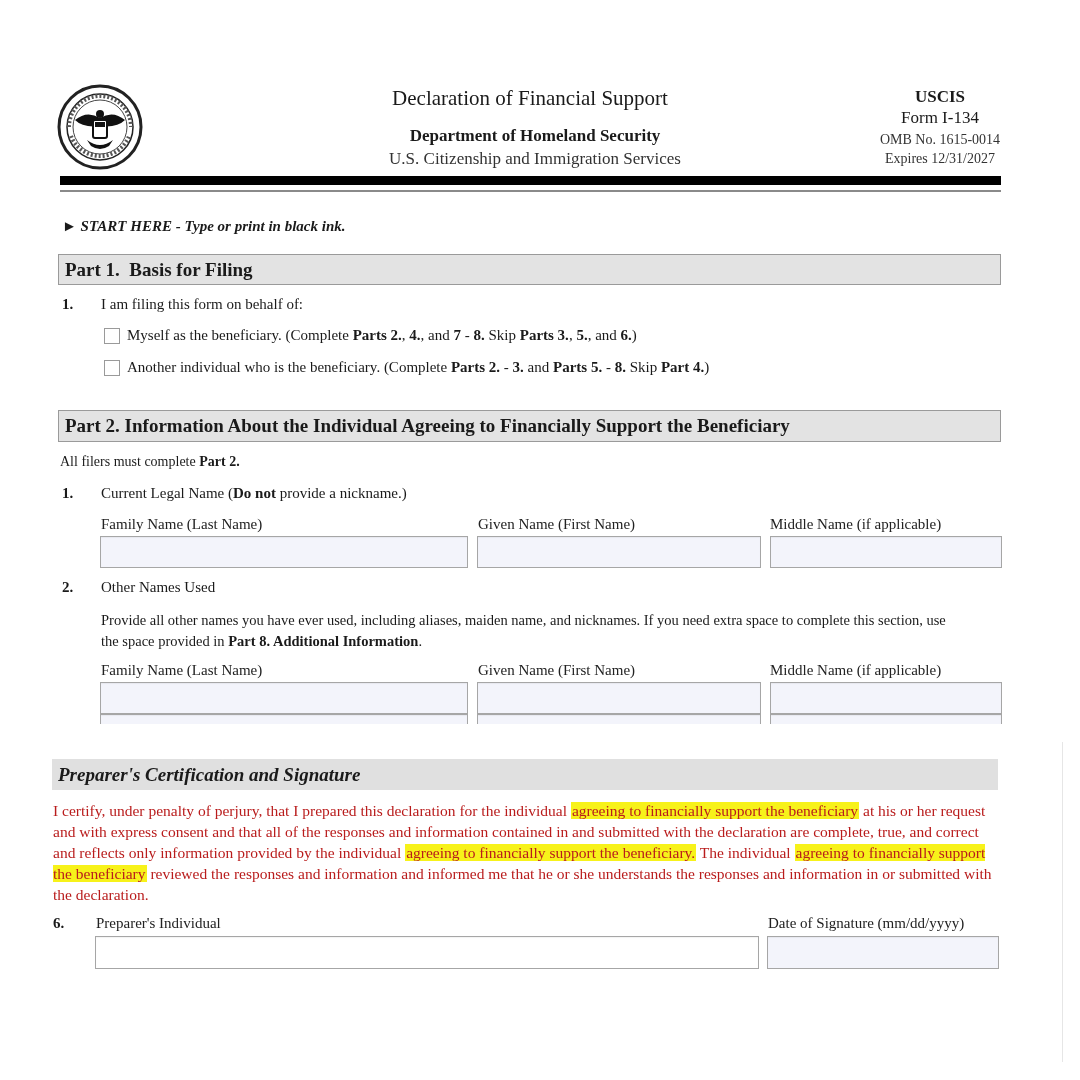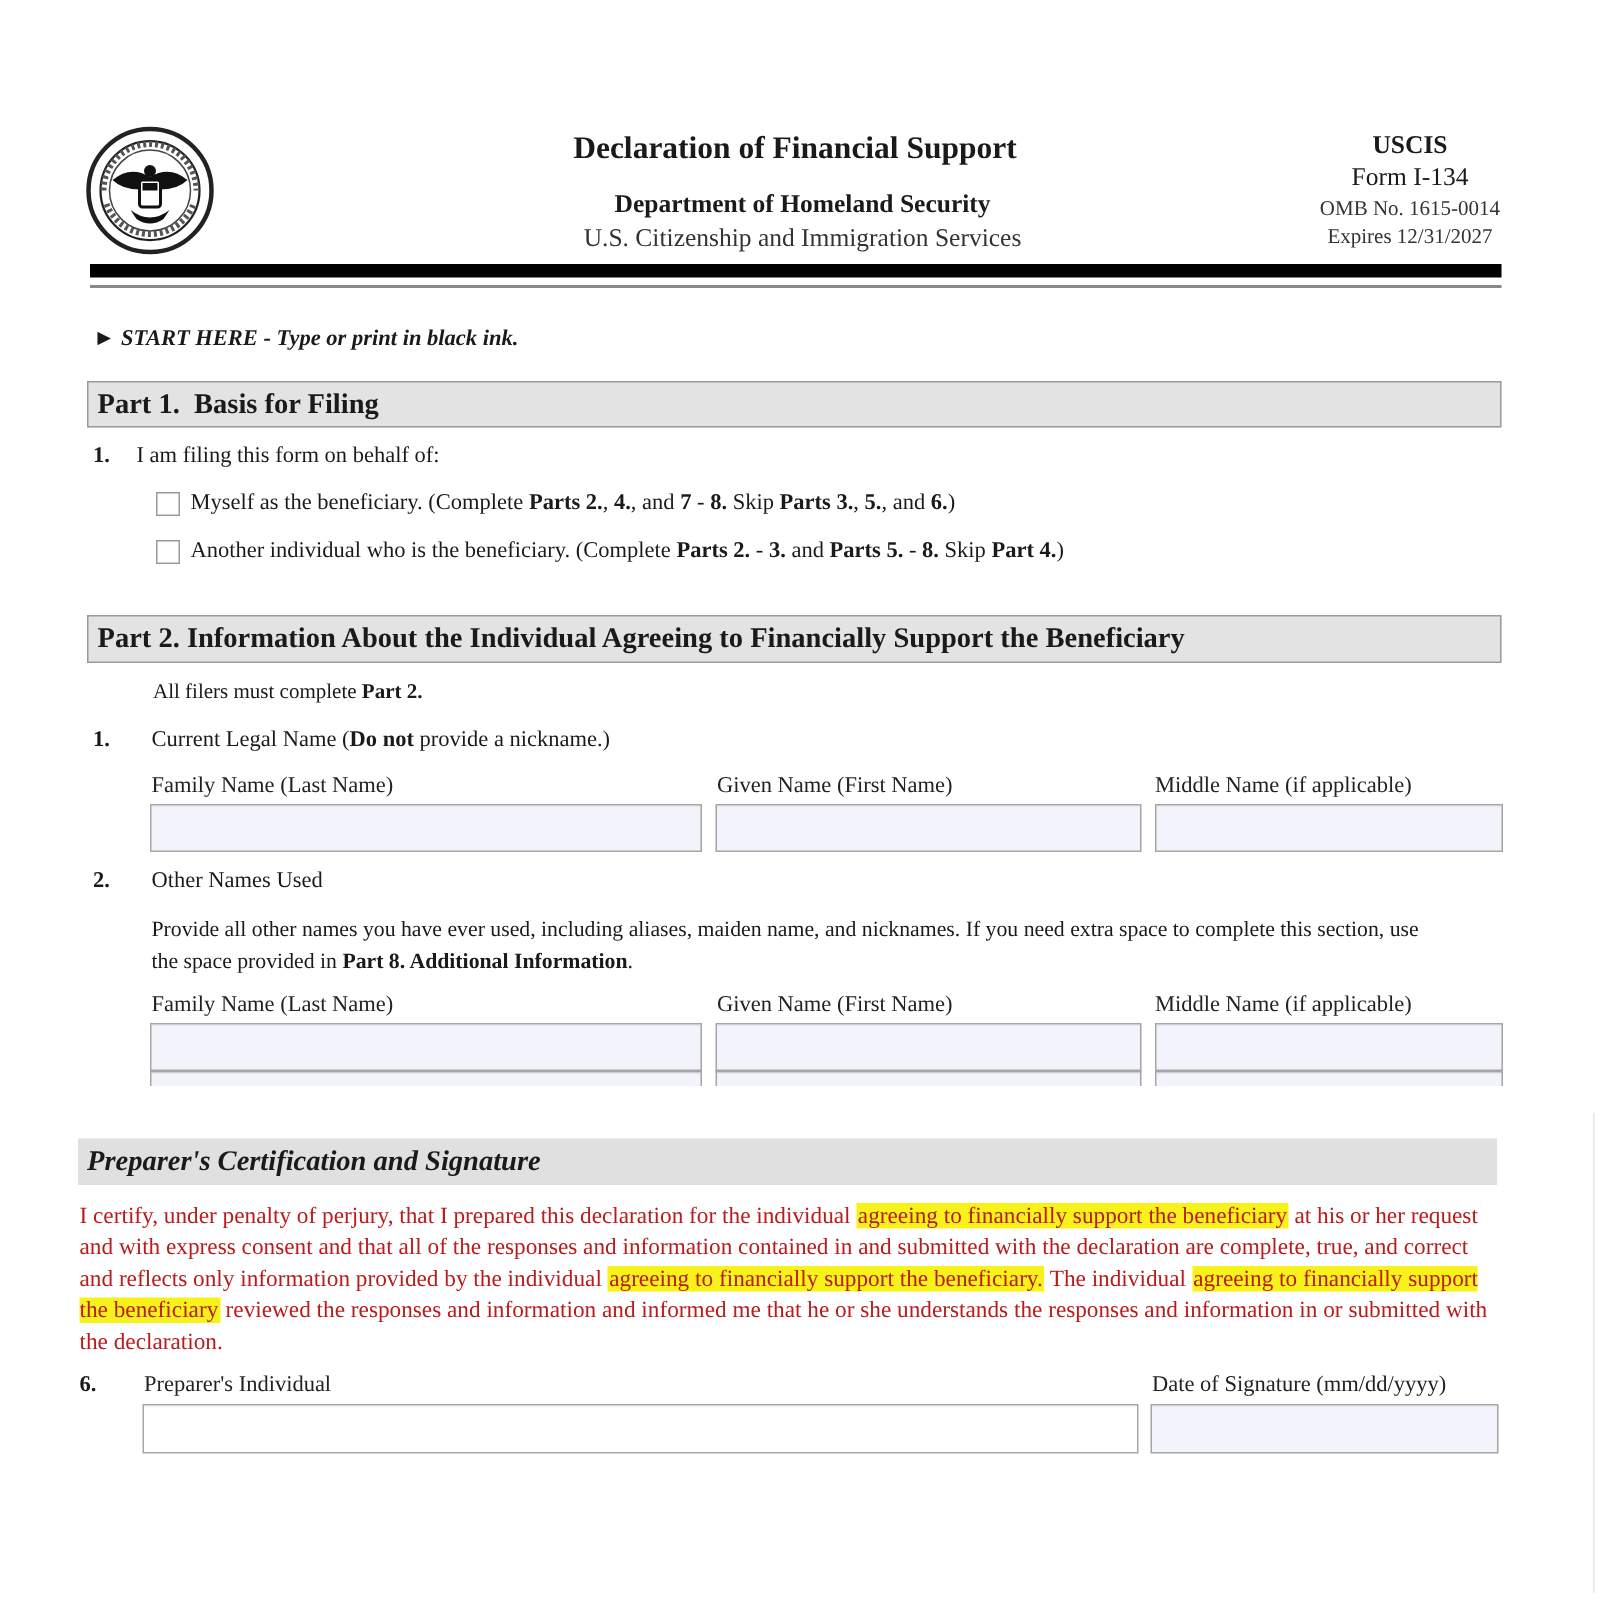--- a/index.html
+++ b/index.html
@@ -4,21 +4,21 @@
   <style>
     html, body { margin: 0; padding: 0; background: #ffffff; }
     body {
       width: 1080px; height: 1080px; position: relative; overflow: hidden;
       font-family: "Liberation Serif", "DejaVu Serif", serif; color: #1a1a1a;
     }
     .abs { position: absolute; }
 
     
     .seal { left: 57px; top: 84px; width: 86px; height: 86px; }
-    .title { left: 300px; top: 86px; width: 460px; text-align: center; font-size: 21px; font-weight: bold; }
+    .title { left: 300px; top: 86px; width: 460px; text-align: center; font-size: 21px; font-weight: normal; }
     .dept { left: 300px; top: 126px; width: 470px; text-align: center; font-size: 17px; font-weight: bold; }
     .agency { left: 300px; top: 149px; width: 470px; text-align: center; font-size: 17px; color: #333; }
     .uscis { left: 840px; top: 87px; width: 200px; text-align: center; font-size: 17px; font-weight: bold; }
     .formno { left: 840px; top: 108px; width: 200px; text-align: center; font-size: 17px; font-weight: normal; }
     .omb { left: 840px; top: 132px; width: 200px; text-align: center; font-size: 14px; color: #333; }
     .expires { left: 840px; top: 151px; width: 200px; text-align: center; font-size: 14px; color: #333; }
     .rule-thick { left: 60px; top: 176px; width: 941px; height: 9px; background: #000; }
     .rule-thin { left: 60px; top: 190px; width: 941px; height: 2px; background: #8a8a8a; }
 
     .start { left: 62px; top: 218px; font-size: 15px; font-weight: bold; font-style: italic; }
@@ -75,36 +75,36 @@
 
 <div class="abs start">
   <span>►</span>
   <span>START HERE</span><span class="normal"> - Type or print in black ink.</span>
 </div>
 
 <div class="abs section-hdr part1-hdr">
   <span style="white-space:pre;">Part 1.  Basis for Filing</span>
 </div>
 <div class="abs num" style="left:62px; top:296px;">1.</div>
-<div class="abs txt" style="left:91px; top:296px;">I am filing this form on behalf of:</div>
+<div class="abs txt" style="left:101px; top:296px;">I am filing this form on behalf of:</div>
 
 <div class="abs checkbox" style="left:104px; top:328px;"></div>
 <div class="abs txt" style="left:127px; top:327px;">
   <span>Myself as the beneficiary. (Complete </span><b>Parts 2.</b><span>, </span><b>4.</b><span>, and </span><b>7</b><span> - </span><b>8.</b><span> Skip </span><b>Parts 3.</b><span>, </span><b>5.</b><span>, and </span><b>6.</b><span>)</span>
 </div>
 
 <div class="abs checkbox" style="left:104px; top:360px;"></div>
 <div class="abs txt" style="left:127px; top:359px;">
   <span>Another individual who is the beneficiary. (Complete </span><b>Parts 2.</b><span> - </span><b>3.</b><span> and </span><b>Parts 5.</b><span> - </span><b>8.</b><span> Skip </span><b>Part 4.</b><span>)</span>
 </div>
 
 <div class="abs section-hdr part2-hdr">
   <span>Part 2. Information About the Individual Agreeing to Financially Support the Beneficiary</span>
 </div>
-<div class="abs txt" style="left:60px; top:454px; font-size:14px;margin-left:42px;">
+<div class="abs txt" style="left:60px; top:454px; font-size:14px;">
   <span>All filers must complete </span><b>Part 2.</b>
 </div>
 
 <div class="abs num" style="left:62px; top:485px;">1.</div>
 <div class="abs txt" style="left:101px; top:485px;">
   <span>Current Legal Name (</span><b>Do not</b><span> provide a nickname.)</span>
 </div>
 
 <div class="abs lbl" style="left:101px; top:516px;">Family Name (Last Name)</div>
 <div class="abs lbl" style="left:478px; top:516px;">Given Name (First Name)</div>

